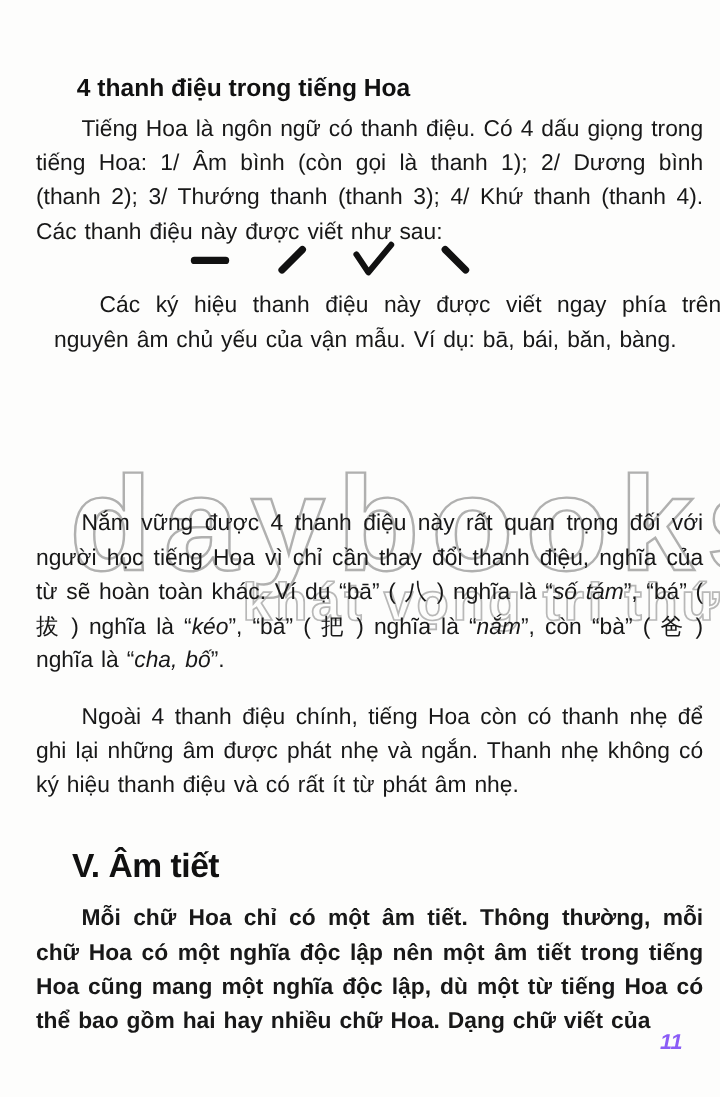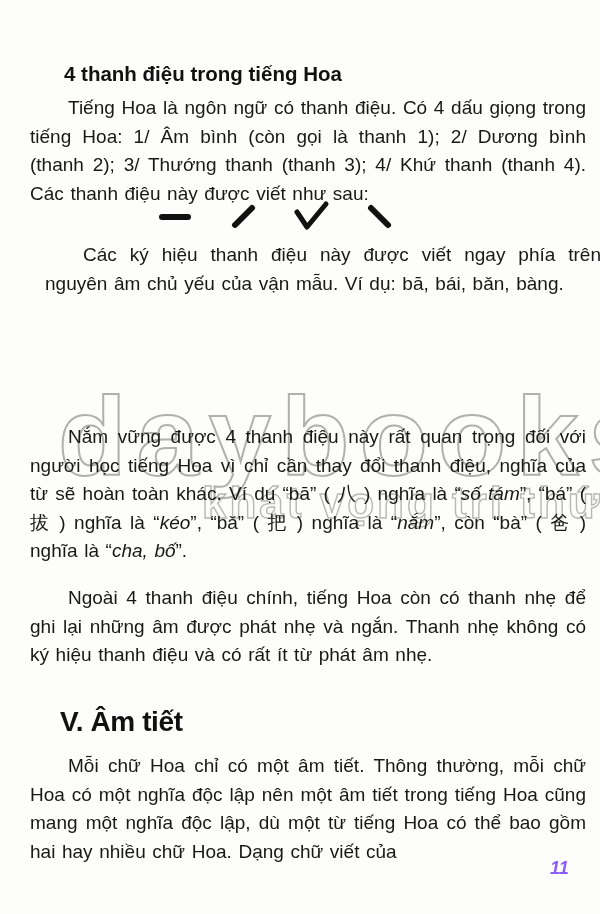--- a/index.html
+++ b/index.html
@@ -134,19 +134,19 @@
 
 
   <div class="blk" style="top:584px; left:30px;">
     <p class="body-par">Ngoài 4 thanh điệu chính, tiếng Hoa còn có thanh nhẹ để ghi lại những âm được phát nhẹ và ngắn. Thanh nhẹ không có ký hiệu thanh điệu và có rất ít từ phát âm nhẹ.</p>
   </div>
 
   <div class="blk" style="top:706px; left:28px;margin-left:32px;">
     <h1 class="heading">V. Âm tiết</h1>
   </div>
 
-  <div class="blk" style="top:752px; left:30px;">
+  <div class="blk" style="top:752px; left:30px;font-weight:bold;">
     <p class="body-par">Mỗi chữ Hoa chỉ có một âm tiết. Thông thường, mỗi chữ Hoa có một nghĩa độc lập nên một âm tiết trong tiếng Hoa cũng mang một nghĩa độc lập, dù một từ tiếng Hoa có thể bao gồm hai hay nhiều chữ Hoa. Dạng chữ viết của</p>
   </div>
 
   <div class="page-number" style="top:858px; left:550px;">11</div>
 
 </div>
 
 </body></html>

